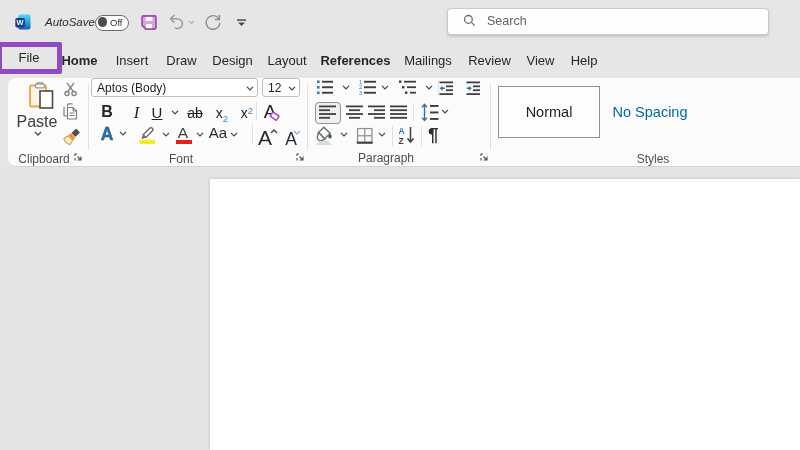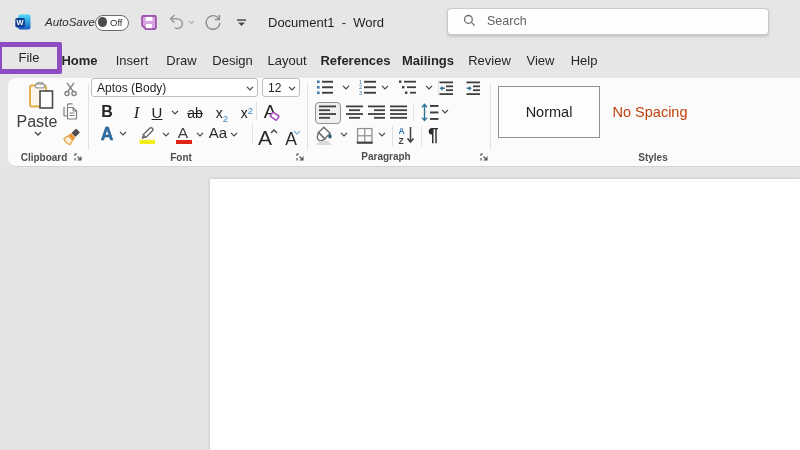--- a/index.html
+++ b/index.html
@@ -4,21 +4,21 @@
 <style>
   html,body{margin:0;padding:0;}
   #app{position:relative;width:800px;height:450px;overflow:hidden;
        background:#e6e6e6;font-family:"Liberation Sans",sans-serif;
        -webkit-font-smoothing:antialiased;}
   .abs{position:absolute;}
   svg{display:block;}
   .tab{position:absolute;top:44px;height:33px;display:flex;align-items:center;
        font-size:13px;color:#262626;transform:translateX(-50%);}
   .chev{position:absolute;}
-  .lbl{position:absolute;font-size:10px;color:#4e4e4e;transform:translateX(-50%);font-weight:bold;}
+  .lbl{position:absolute;font-size:12px;color:#4e4e4e;transform:translateX(-50%);}
   .sep{position:absolute;width:1px;background:#e1e1e1;}
 </style>
 </head>
 <body>
 <div id="app">
 
   <svg class="abs" style="left:15px;top:14px" width="16" height="16" viewBox="0 0 16 16">
     <defs>
       <linearGradient id="wg" x1="0" y1="0" x2="0" y2="1">
         <stop offset="0" stop-color="#4fd8f7"></stop>
@@ -52,36 +52,35 @@
 
   <svg class="abs" style="left:204px;top:14px" width="19" height="16" viewBox="0 0 19 16">
     <path d="M15.4 1 V5.6 H10.8" fill="none" stroke="#8c8c8c" stroke-width="1.5"></path>
     <path d="M15 5.2 C13.4 2.3 10 1 6.9 2.1 C3.5 3.3 1.7 6.7 2.4 10 C3.1 13.3 6.1 15.6 9.5 15.3 C12.9 15 15.6 12.4 15.9 9" fill="none" stroke="#8c8c8c" stroke-width="1.5"></path>
   </svg>
 
   <svg class="abs" style="left:236px;top:19px" width="11" height="8" viewBox="0 0 11 8">
     <rect x="1" y="0.3" width="9" height="1.5" fill="#4a4a4a"></rect>
     <path d="M2 3.4 L5.5 7 L9 3.4 Z" fill="#4a4a4a"></path>
   </svg>
-  <div class="abs" style="left:268px;top:15px;font-size:13px;color:#1f1f1f;">Document1&nbsp;&nbsp;-&nbsp;&nbsp;Word</div>
 
   <div class="abs" style="left:447px;top:8px;width:320px;height:25px;background:#fefefe;border:1px solid #c9c9c9;border-radius:4px;box-shadow:0 1.5px 2.5px rgba(0,0,0,.14);"></div>
   <svg class="abs" style="left:463px;top:14px" width="13" height="13" viewBox="0 0 13 13">
     <circle cx="5.4" cy="5.4" r="3.9" fill="none" stroke="#6b6b6b" stroke-width="1.3"></circle>
     <line x1="8.4" y1="8.4" x2="11.6" y2="11.6" stroke="#6b6b6b" stroke-width="1.3"></line>
   </svg>
   <div class="abs" style="left:487px;top:14px;font-size:12.5px;color:#636363;">Search</div>
 
   <div class="tab" style="left:79.5px;font-weight:bold;">Home</div>
   <div class="tab" style="left:132px;">Insert</div>
   <div class="tab" style="left:181.5px;">Draw</div>
   <div class="tab" style="left:232.5px;">Design</div>
   <div class="tab" style="left:287px;">Layout</div>
   <div class="tab" style="left:355.5px;font-weight:bold;">References</div>
-  <div class="tab" style="left:428px;font-weight:bold;">Mailings</div>
+  <div class="tab" style="left:428px;">Mailings</div>
   <div class="tab" style="left:489.5px;">Review</div>
   <div class="tab" style="left:540.5px;">View</div>
   <div class="tab" style="left:584px;">Help</div>
 
   <div class="abs" style="left:-3px;top:41.5px;width:55px;height:22.5px;border:5px solid #8e4cc0;border-radius:2px;"></div>
   <div class="abs" style="left:29px;top:44px;height:26px;display:flex;align-items:center;transform:translateX(-50%);font-size:13px;color:#262626;">File</div>
 
   <div class="abs" style="left:8px;top:78px;width:792px;height:89px;background:#fbfbfb;border-radius:8px 0 0 8px;border-bottom:1px solid #d4d4d4;box-sizing:border-box;"></div>
 
   <div class="sep" style="left:88px;top:84px;height:66px;"></div>
@@ -311,19 +310,19 @@
   </svg>
   <div class="sep" style="left:421px;top:126px;height:20px;"></div>
   <div class="abs" style="left:428px;top:124px;font-size:19px;color:#2b2b2b;font-weight:bold;">¶</div>
   <div class="lbl" style="left:386px;top:151px;">Paragraph</div>
   <svg class="abs" style="left:480px;top:153px" width="9" height="9" viewBox="0 0 9 9">
     <path d="M1 3 V1 H3 M1 5 V7.5 M3.5 3.5 L7 7 M7 3.5 V7 H3.5" fill="none" stroke="#4e4e4e" stroke-width="1.1"></path>
   </svg>
 
   <div class="abs" style="left:498px;top:85.5px;width:102px;height:52px;background:#fdfdfd;border:1px solid #8f8f8f;box-sizing:border-box;"></div>
   <div class="abs" style="left:549px;top:104px;transform:translateX(-50%);font-size:14.5px;color:#1f1f1f;">Normal</div>
-  <div class="abs" style="left:650px;top:104px;transform:translateX(-50%);font-size:14.5px;color:#c2410c;">No&nbsp;Spacing</div>
+  <div class="abs" style="left:650px;top:104px;transform:translateX(-50%);font-size:14.5px;color:#0369a1;">No&nbsp;Spacing</div>
   <div class="lbl" style="left:653px;top:151.5px;">Styles</div>
 
   <div class="abs" style="left:0;top:167px;width:800px;height:283px;background:#e4e4e4;"></div>
   <div class="abs" style="left:210px;top:179px;width:590px;height:271px;background:#ffffff;box-shadow:0 0 3px rgba(0,0,0,.18);"></div>
 
 </div>
 
 </body></html>

